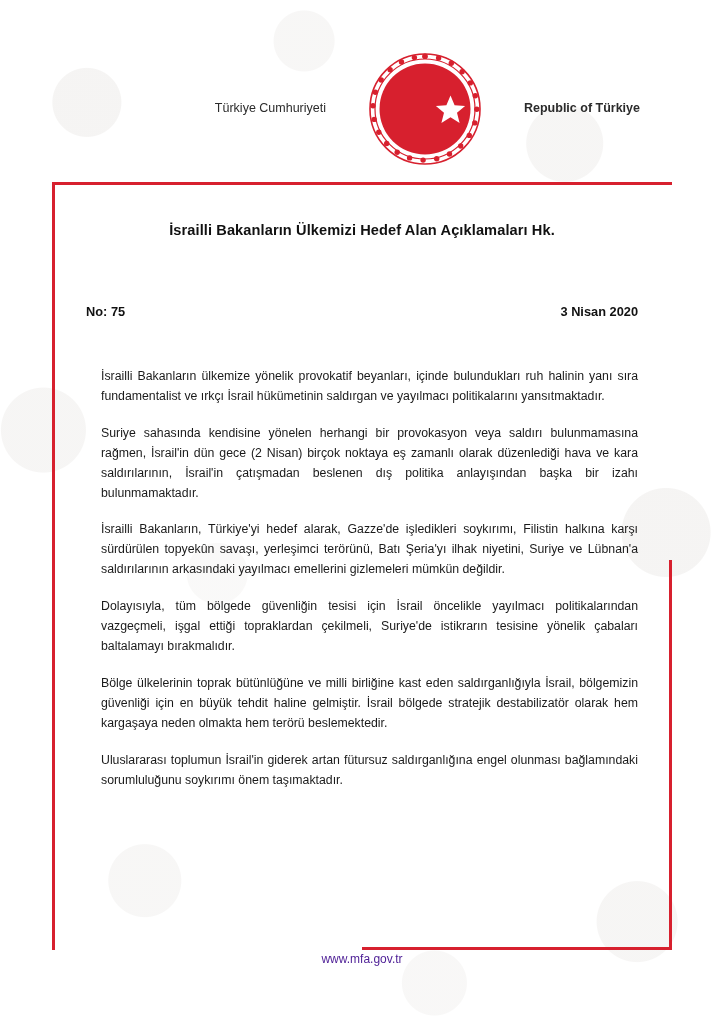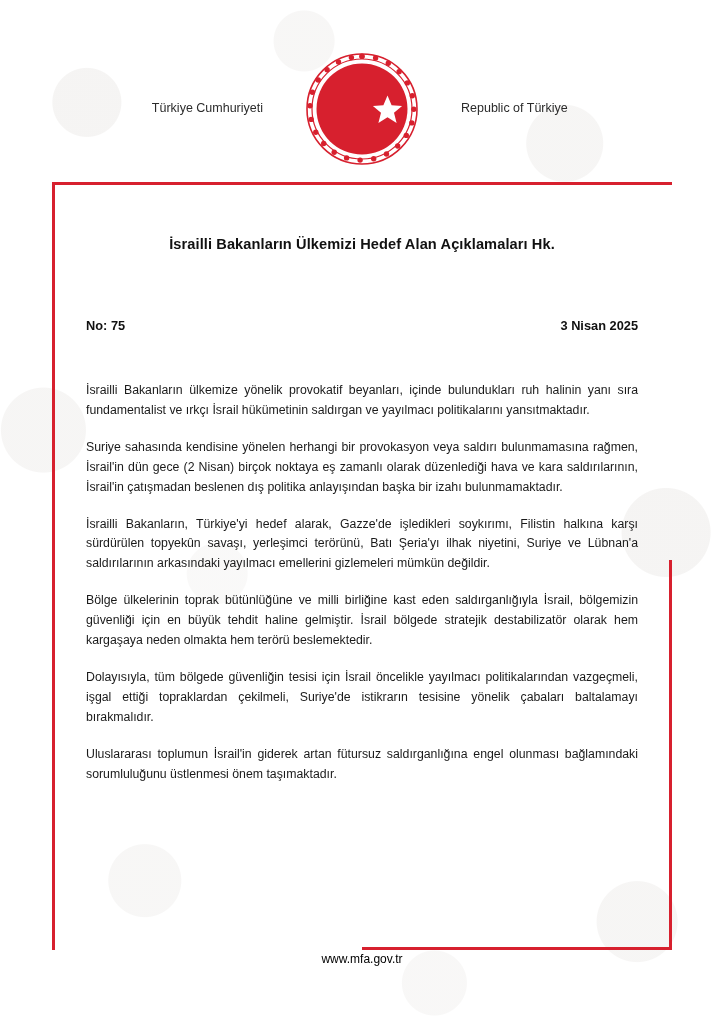--- a/index.html
+++ b/index.html
@@ -43,36 +43,37 @@
 
   
   .letterhead {
     position: absolute;
     top: 44px;
     left: 0;
     right: 0;
     height: 130px;
     display: flex;
     align-items: center;
-    justify-content: center;
+    justify-content: flex-end;
     gap: 14px;
   }
   .lh-text {
     font-size: 12.5px;
     line-height: 1.55;
     color: #2b2b2b;
     width: 200px;
   }
   .lh-text.tr {
     text-align: right;
     padding-right: 26px;
   }
   .lh-text.en {
     text-align: left;
     padding-left: 26px;
+    font-weight: bold;
   }
 
   .emblem {
     width: 118px;
     height: 118px;
     position: relative;
     flex: 0 0 auto;
   }
   .emblem svg { display: block; }
 
@@ -100,21 +101,21 @@
     right: 52px;
     bottom: 74px;
     width: 0;
     height: 390px;
     border-right: 3px solid #d7202e;
   }
 
   .content {
     position: absolute;
     left: 86px;
-    top: 226px;
+    top: 212px;
     width: 552px;
   }
 
   .doc-title {
     font-size: 14.6px;
     font-weight: bold;
     text-align: center;
     color: #111;
     margin: 0 0 0 0;
     padding-top: 10px;
@@ -128,35 +129,35 @@
     margin-top: 66px;
     font-size: 12.8px;
     font-weight: bold;
     color: #111;
   }
 
   .body-copy {
     margin-top: 48px;
   }
   .body-copy p {
-    margin: 0 0 17px 0;
+    margin: 0 0 17px 15px;
     font-size: 12.3px;
     line-height: 1.62;
     text-align: justify;
     color: #1a1a1a;
   }
 
   .footer-url {
     position: absolute;
     left: 0;
     right: 0;
     bottom: 58px;
     text-align: center;
     font-size: 12px;
-    color: #000000;
+    color: #4c1d95;
   }
 </style>
 </head>
 <body>
 
 <div class="page">
 
   <div class="bg-pattern"></div>
 
   <div class="letterhead">
@@ -218,28 +219,28 @@
   <div class="frame"></div>
   <div class="frame-br"></div>
   <div class="frame-rt"></div>
 
   <div class="content">
 
     <h1 class="doc-title">İsrailli Bakanların Ülkemizi Hedef Alan Açıklamaları Hk.</h1>
 
     <div class="meta-row">
       <span>No: 75</span>
-      <span>3 Nisan 2025</span>
+      <span>3 Nisan 2020</span>
     </div>
 
     <div class="body-copy">
       <p>İsrailli Bakanların ülkemize yönelik provokatif beyanları, içinde bulundukları ruh halinin yanı sıra fundamentalist ve ırkçı İsrail hükümetinin saldırgan ve yayılmacı politikalarını yansıtmaktadır.</p>
       <p>Suriye sahasında kendisine yönelen herhangi bir provokasyon veya saldırı bulunmamasına rağmen, İsrail'in dün gece (2 Nisan) birçok noktaya eş zamanlı olarak düzenlediği hava ve kara saldırılarının, İsrail'in çatışmadan beslenen dış politika anlayışından başka bir izahı bulunmamaktadır.</p>
       <p>İsrailli Bakanların, Türkiye'yi hedef alarak, Gazze'de işledikleri soykırımı, Filistin halkına karşı sürdürülen topyekûn savaşı, yerleşimci terörünü, Batı Şeria'yı ilhak niyetini, Suriye ve Lübnan'a saldırılarının arkasındaki yayılmacı emellerini gizlemeleri mümkün değildir.</p>
+      <p>Dolayısıyla, tüm bölgede güvenliğin tesisi için İsrail öncelikle yayılmacı politikalarından vazgeçmeli, işgal ettiği topraklardan çekilmeli, Suriye'de istikrarın tesisine yönelik çabaları baltalamayı bırakmalıdır.</p>
       <p>Bölge ülkelerinin toprak bütünlüğüne ve milli birliğine kast eden saldırganlığıyla İsrail, bölgemizin güvenliği için en büyük tehdit haline gelmiştir. İsrail bölgede stratejik destabilizatör olarak hem kargaşaya neden olmakta hem terörü beslemektedir.</p>
-      <p>Dolayısıyla, tüm bölgede güvenliğin tesisi için İsrail öncelikle yayılmacı politikalarından vazgeçmeli, işgal ettiği topraklardan çekilmeli, Suriye'de istikrarın tesisine yönelik çabaları baltalamayı bırakmalıdır.</p>
-      <p>Uluslararası toplumun İsrail'in giderek artan fütursuz saldırganlığına engel olunması bağlamındaki sorumluluğunu üstlenmesi önem taşımaktadır.</p>
+      <p>Uluslararası toplumun İsrail'in giderek artan fütursuz saldırganlığına engel olunması bağlamındaki sorumluluğunu soykırımı önem taşımaktadır.</p>
     </div>
   </div>
 
   <div class="footer-url">www.mfa.gov.tr</div>
 
 </div>
 
 </body></html>

